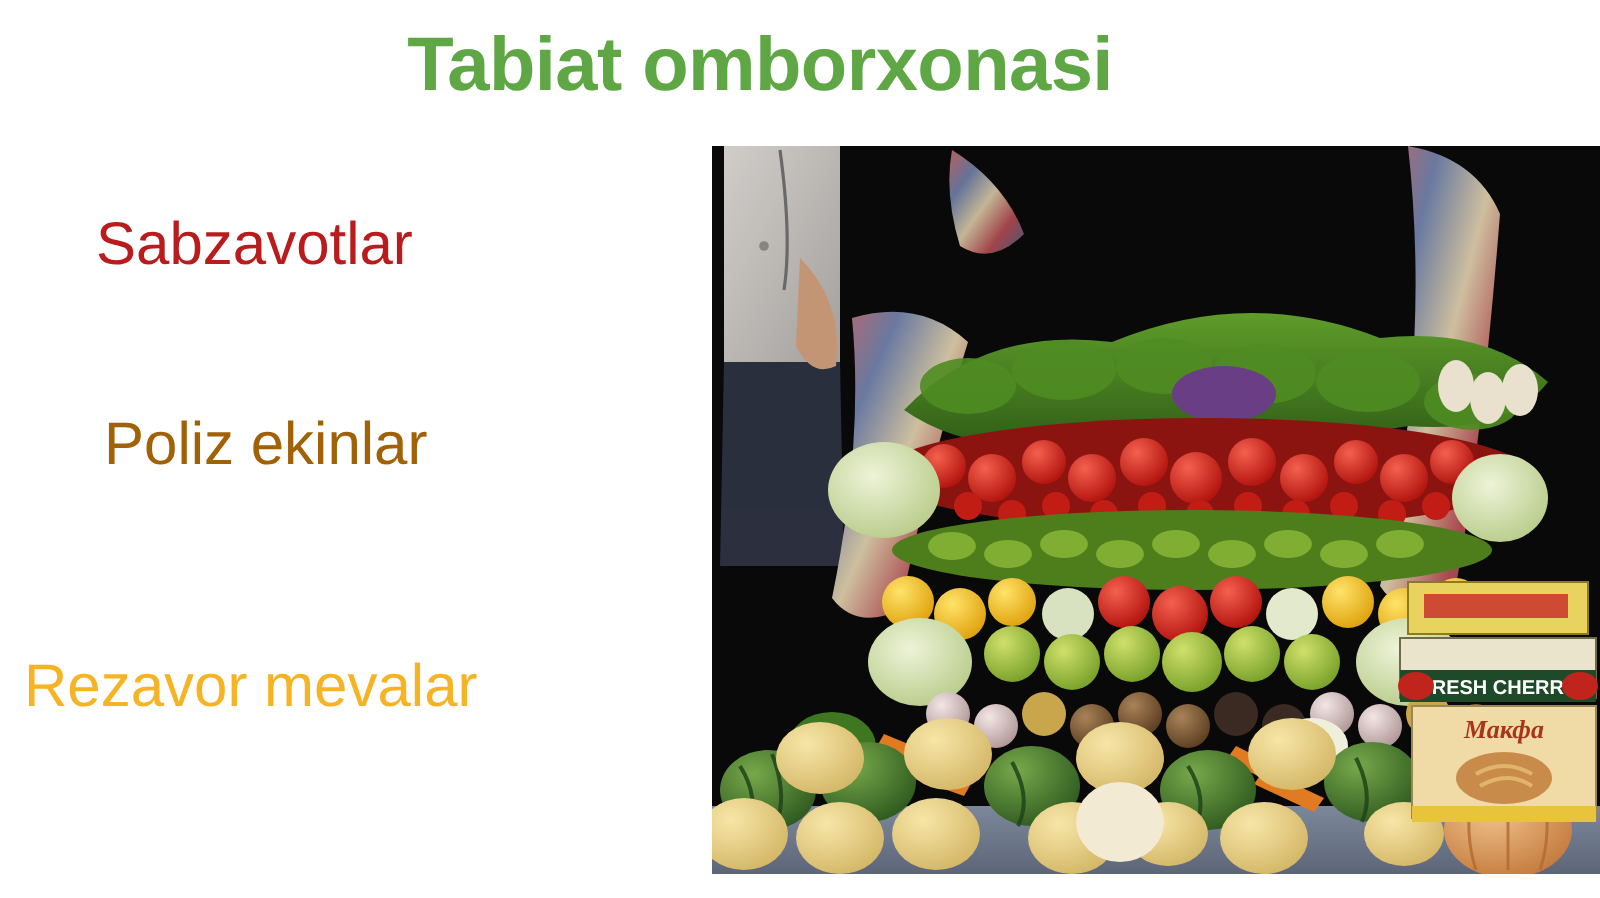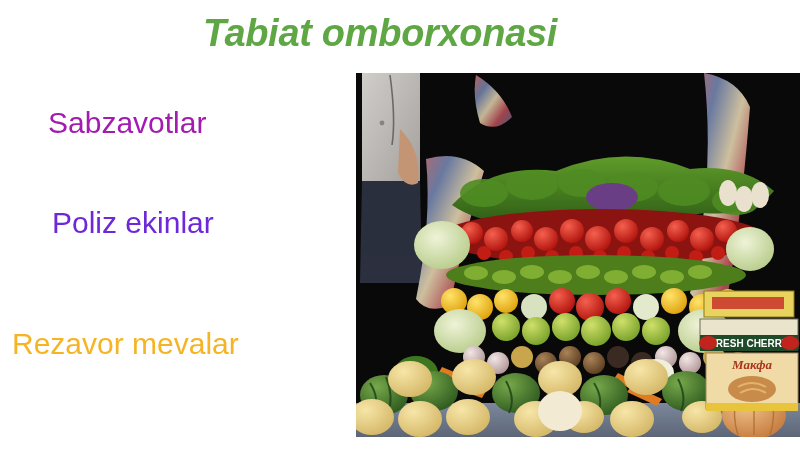--- a/index.html
+++ b/index.html
@@ -59,25 +59,25 @@
     overflow: hidden;
     background: #0a0a0a;
   }
   .photo svg { display: block; width: 100%; height: 100%; }
 </style>
 </head>
 <body>
 
 <div class="slide">
 
-  <div class="slide-title" style="color: rgb(95, 167, 68); font-style: italic;">Tabiat omborxonasi</div>
-
-  <div class="bullet bullet-1" style="color: #a21caf;">Sabzavotlar</div>
-
-  <div class="bullet bullet-2" style="color: #6d28d9;">Poliz ekinlar</div>
+  <div class="slide-title" style="color: rgb(95, 167, 68);">Tabiat omborxonasi</div>
+
+  <div class="bullet bullet-1" style="color: #b91c1c;">Sabzavotlar</div>
+
+  <div class="bullet bullet-2" style="color: #a16207;">Poliz ekinlar</div>
 
   <div class="bullet bullet-3" style="color: rgb(246, 180, 37);">Rezavor mevalar</div>
 
   <div class="photo">
     <svg viewBox="0 0 444 364" preserveAspectRatio="none">
       <defs>
         <radialGradient id="gCab" cx="40%" cy="35%" r="70%">
           <stop offset="0%" stop-color="#eef3d8"></stop>
           <stop offset="100%" stop-color="#b8cc8a"></stop>
         </radialGradient>

